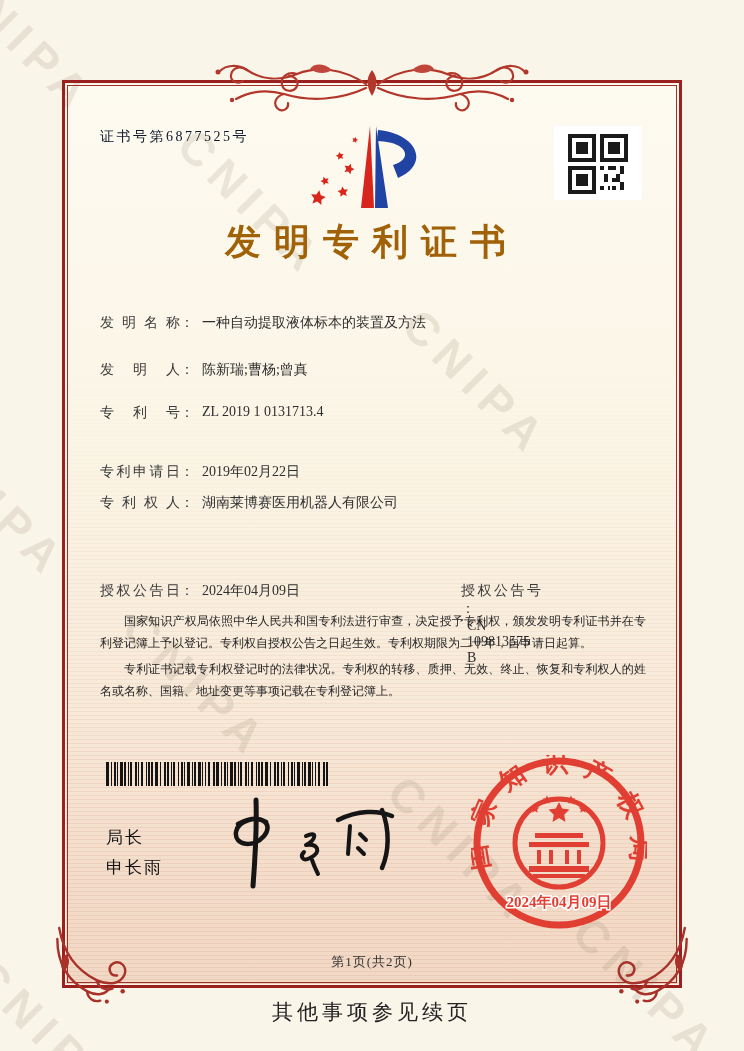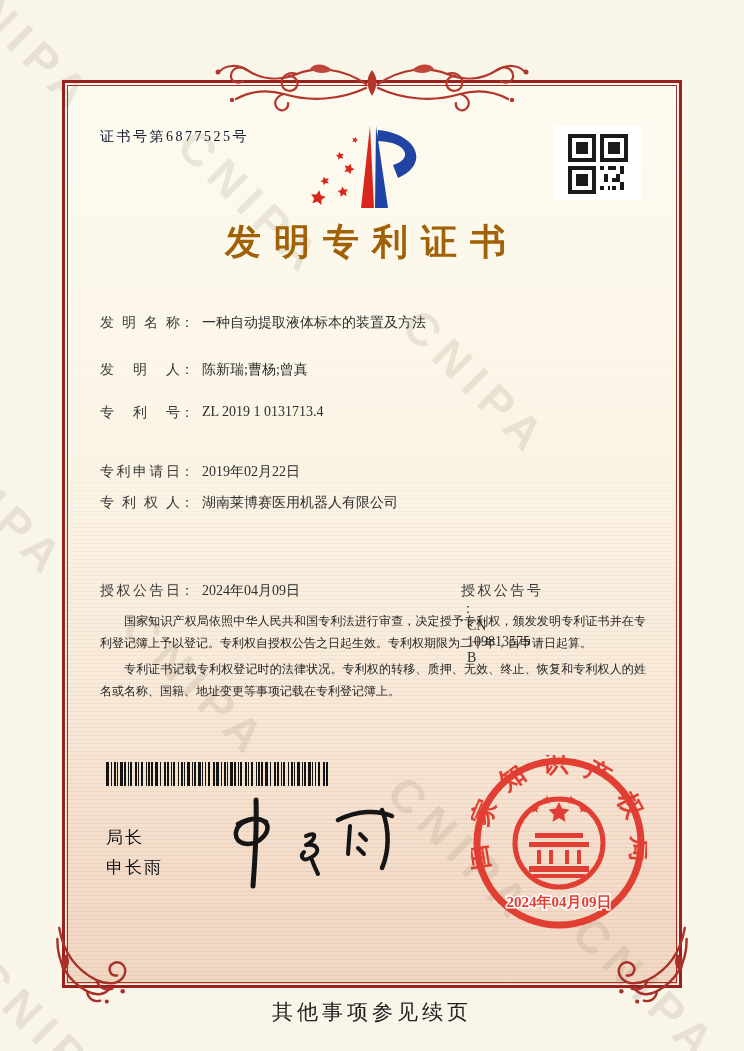--- a/index.html
+++ b/index.html
@@ -229,16 +229,17 @@
         <rect x="66" y="95" width="4" height="14"></rect>
           <rect x="78" y="95" width="4" height="14"></rect>
         <rect x="94" y="95" width="4" height="14"></rect>
           <rect x="106" y="95" width="4" height="14"></rect>
         <rect x="58" y="111" width="60" height="6"></rect>
         <rect x="62" y="119" width="52" height="4"></rect>
       </g>
       <text x="88" y="152" text-anchor="middle" font-size="15" font-weight="bold" fill="#e0372b" style="paint-order:stroke;stroke:#ffffff;stroke-width:3px;" font-family="Liberation Serif, DejaVu Serif, serif">2024年04月09日</text>
     </svg>
 
+    <div class="page-info">第1页(共2页)</div>
     <div class="cont-note">其他事项参见续页</div>
 
   </div>
 </div>
 
 </body></html>

